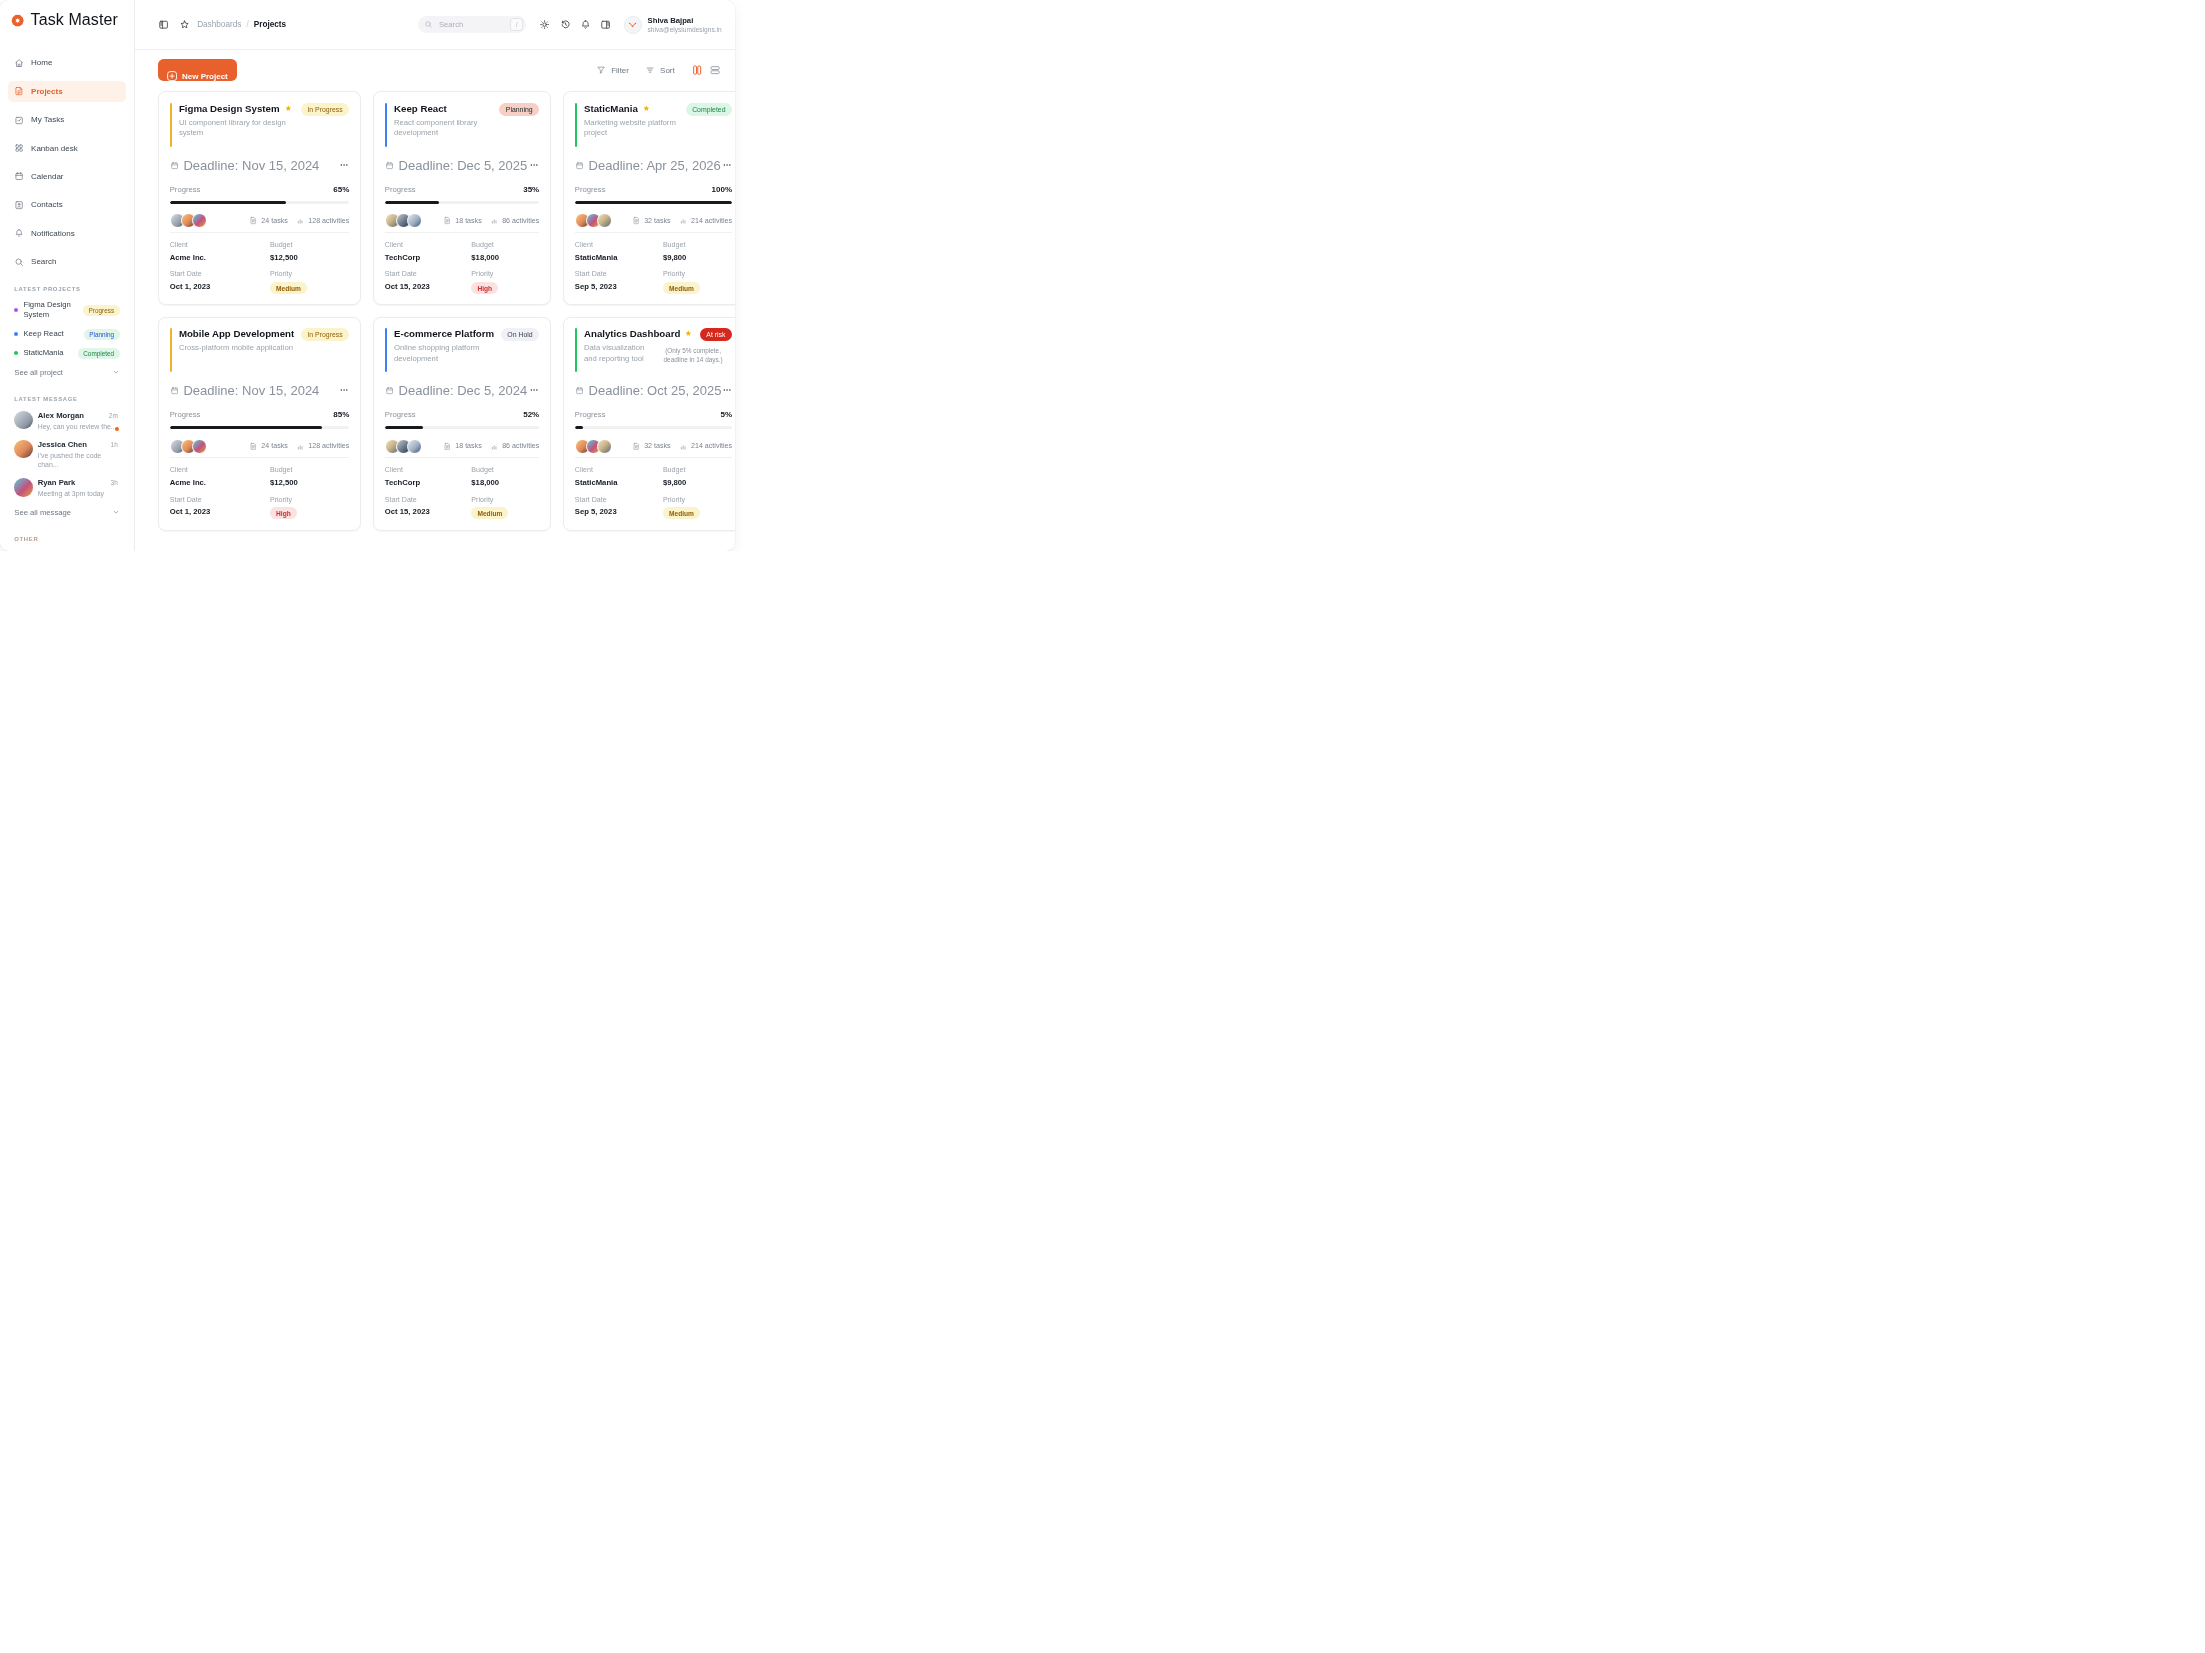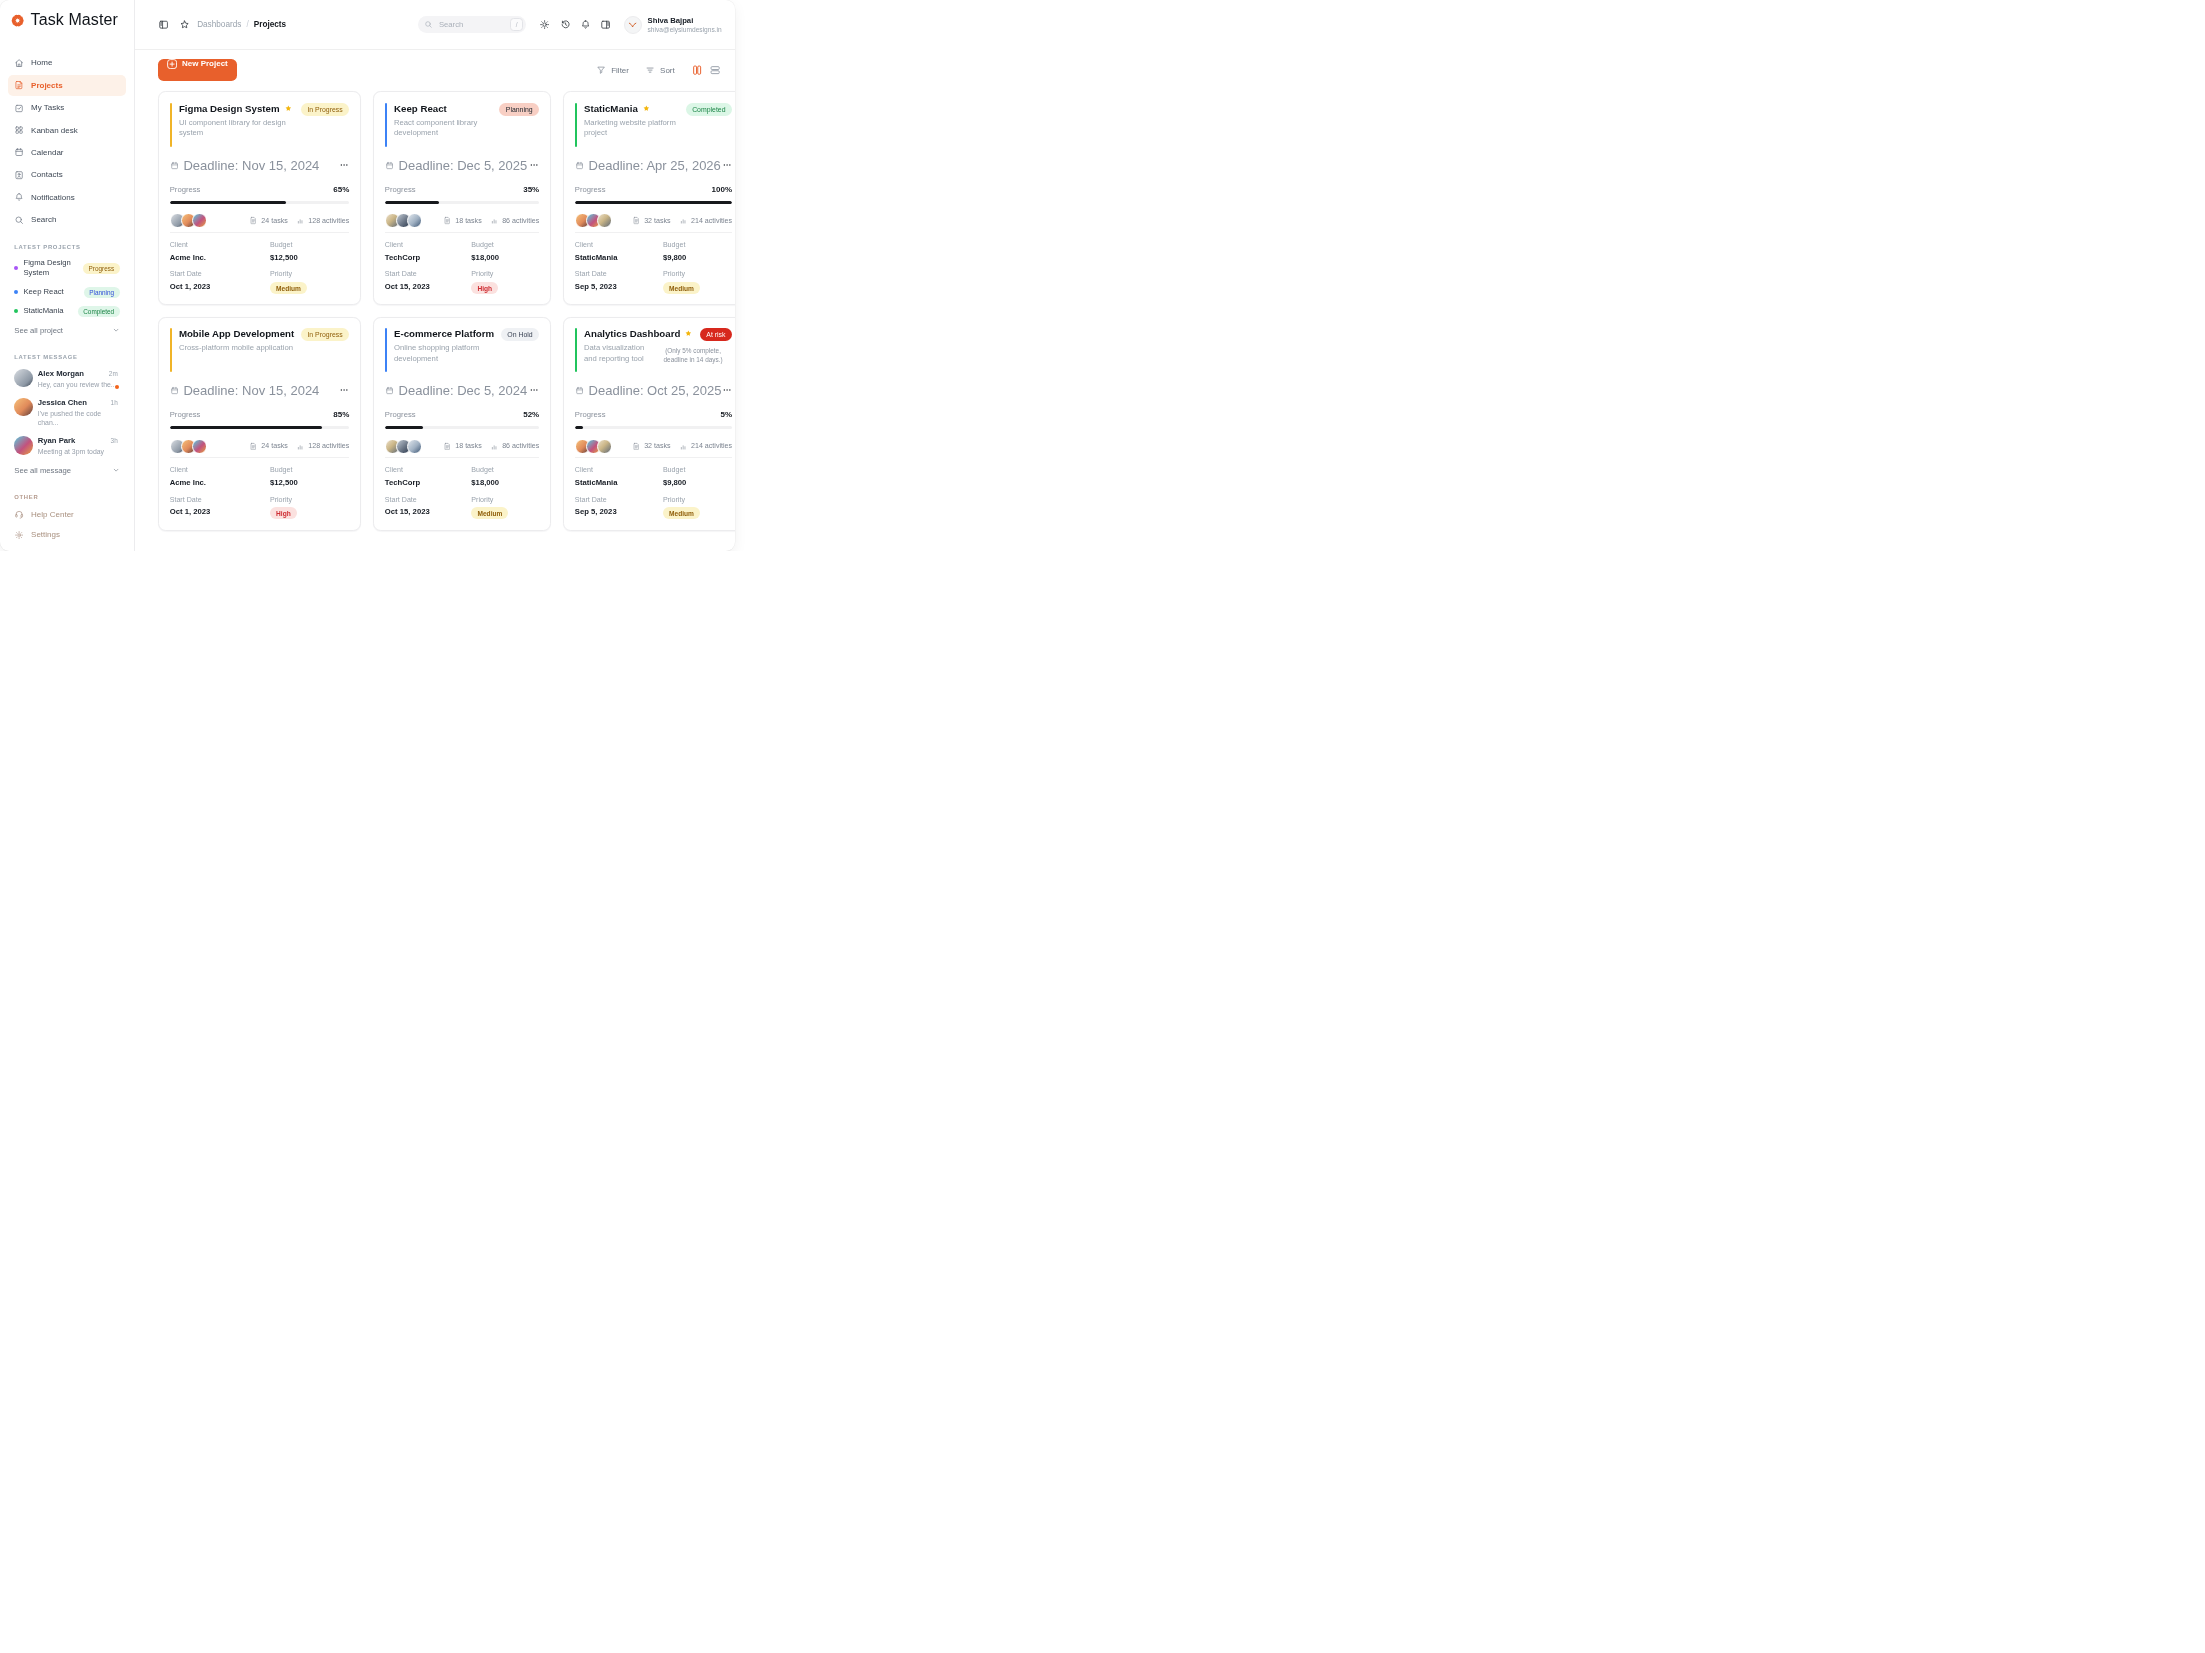--- a/index.html
+++ b/index.html
@@ -9,21 +9,21 @@
        display:flex;box-shadow:0 0 0 0.5px rgba(0,0,0,.05),0 4.1px 14.3px rgba(0,0,0,.06);color:#1c222b;}
   svg{display:block;}
   .ic{width:100%;height:100%;}
 
   
   .sidebar{width:135px;min-width:135px;border-right:0.5px solid #ececee;display:flex;flex-direction:column;
            padding:8.2px 8.2px 9.2px;}
   .logo-row{display:flex;align-items:center;gap:5.1px;padding:3.1px 2px;}
   .logo-mark{width:15.3px;height:15.3px;}
   .logo-text{font-size:16px;font-weight:normal;color:#10141a;letter-spacing:0.1px;}
-  .nav{margin-top:20.4px;display:flex;flex-direction:column;gap:2px;}
+  .nav{margin-top:20.4px;display:flex;flex-direction:column;gap:8px;}
   .nav-item{display:flex;align-items:center;gap:6.6px;height:20.4px;padding:0 6.1px;border-radius:5.1px;
             font-size:8px;color:#3d4754;cursor:pointer;}
   .nav-item .nicon{width:10.2px;height:10.2px;color:#6f7884;flex:none;}
   .nav-item.active{background:#fdf1e8;color:#e8602c;font-weight:bold;}
   .nav-item.active .nicon{color:#e8602c;}
   .sec-label{margin:14.3px 6.1px 4.1px;font-size:5.9px;font-weight:bold;letter-spacing:0.7px;color:#9aa3ad;}
   .proj-row{display:flex;align-items:center;gap:5.1px;padding:4.1px 6.1px;font-size:7.7px;color:#39424e;cursor:pointer;}
   .proj-row .dot{width:4.1px;height:4.1px;border-radius:50%;flex:none;}
   .pname{flex:1;line-height:1.3;}
   .pbadge{font-size:6.4px;padding:2px 5.6px;border-radius:510px;white-space:nowrap;}
@@ -72,21 +72,21 @@
   .tb-icons{display:flex;align-items:center;gap:9.2px;margin-left:13.3px;}
   .tb-user{display:flex;align-items:center;gap:5.6px;margin-left:12.3px;cursor:pointer;}
   .user-av{width:18px;height:18px;border-radius:50%;background:#f4f5f6;border:0.5px solid #ececee;
            display:flex;align-items:center;justify-content:center;}
   .user-av svg{width:11.2px;height:11.2px;}
   .user-name{font-size:7.7px;font-weight:bold;color:#171d25;line-height:1.25;}
   .user-email{font-size:6.6px;color:#9aa3ad;}
 
   .content{flex:1;padding:9.2px 13.3px 0 22.5px;overflow:hidden;}
   .content-head{display:flex;align-items:center;justify-content:space-between;margin-bottom:10.2px;}
-  .btn-new{display:flex;align-items:flex-start;gap:5.1px;background:#e8602c;color:#fff;height:22px;padding:0 9.2px;
+  .btn-new{display:flex;align-items:flex-end;gap:5.1px;background:#e8602c;color:#fff;height:22px;padding:0 9.2px;
            border-radius:5.6px;font-size:8px;font-weight:bold;border:none;cursor:pointer;
            font-family:"Liberation Sans",sans-serif;}
   .btn-new .plus{width:10.2px;height:10.2px;}
   .view-controls{display:flex;align-items:center;gap:16.3px;}
   .vc{display:flex;align-items:center;gap:4.6px;font-size:8px;color:#6f7884;cursor:pointer;}
   .vc .vicon{width:10.2px;height:10.2px;color:#7a828e;}
   .toggle-group{display:flex;align-items:center;gap:6.1px;}
   .tg{width:12.3px;height:12.3px;cursor:pointer;}
   .tg.grid-active{color:#e8602c;}
   .tg.list-inactive{color:#9aa1ac;}

